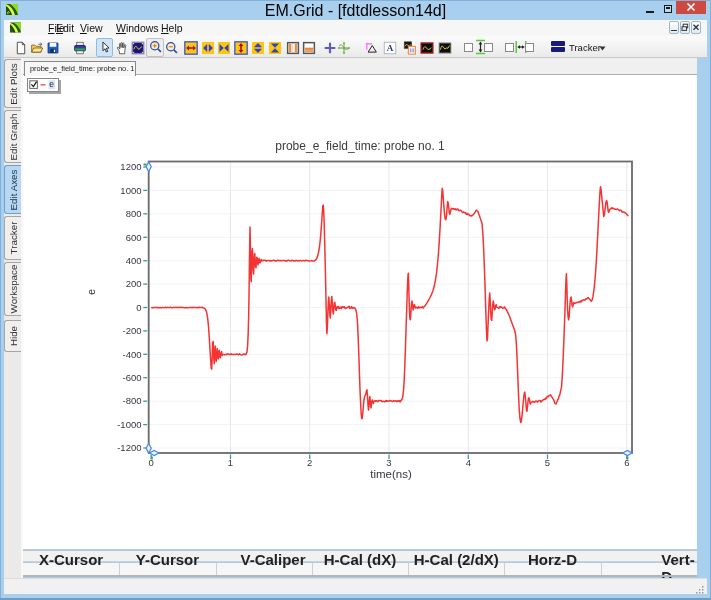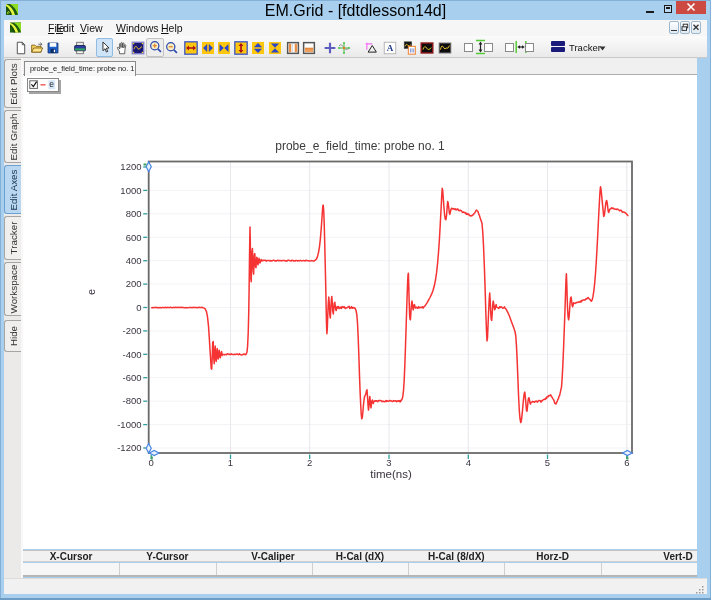--- a/index.html
+++ b/index.html
@@ -3,21 +3,21 @@
 *{margin:0;padding:0;box-sizing:border-box}
 html,body{width:711px;height:600px;overflow:hidden}
 body{font-family:"Liberation Sans",sans-serif;position:relative;background:#a8cfee}
 .abs{position:absolute}
 .ic{position:absolute;top:40.5px;width:14px;height:14px}
 .cb{position:absolute;top:42.5px;width:9px;height:9px;background:#fff;border:1px solid #8a8a8a}
 .menu-it{position:absolute;top:22px;font-size:10.5px;color:#111}
 .menu-it u{text-decoration:underline}
 .vtab{position:absolute;left:4px;width:17px;background:#f0efee;border:1px solid #a5a5a5;border-right:none;border-radius:3px 0 0 3px}
 .vtab span{position:absolute;left:50%;top:50%;transform:translate(-50%,-50%) rotate(-90deg);white-space:nowrap;font-size:9.8px;color:#333}
-.hdr{position:absolute;top:551px;font-size:10px;font-weight:bold;color:#222;transform:translateX(-50%)}
+.hdr{position:absolute;top:551px;font-size:15px;font-weight:bold;color:#222;transform:translateX(-50%)}
 </style></head><body>
 
 <div class="abs" style="left:0;top:0;width:711px;height:600px;border:1px solid #84b0d7;pointer-events:none;z-index:50"></div>
 <div class="abs" style="left:0;top:598px;width:711px;height:2px;background:#6d9cc4;z-index:50"></div>
 <svg class="abs" style="left:6px;top:4px" width="12" height="11" viewBox="0 0 12 11">
 <rect width="12" height="11" fill="#1e5c10"></rect>
 <path d="M12 0 L4 0 Q10 4 12 11 Z" fill="#8edc20"></path>
 <path d="M0 0 Q7 3 9 11 L5 11 Q4 4 0 2 Z" fill="#e8f840"></path>
 <path d="M0 3 Q5 6 6 11 L4 11 Q3 6 0 5 Z" fill="#1a4a0c"></path>
 <path d="M1 9 L3 7 M1 10 L4 8" stroke="#c8e030" stroke-width="0.7"></path>
@@ -216,21 +216,21 @@
   </div>
 <div class="vtab" style="top:320px;height:32px;">
     <span style="">Hide</span>
   </div>
 <div class="abs" style="left:23px;top:549.5px;width:674px;height:12.5px;background:#f1f1f1;border-top:1px solid #c4c4c4;border-bottom:1px solid #d0d0d0"></div>
 <div class="abs" style="left:23px;top:563px;width:674px;height:11.5px;background:#f6f6f6"></div>
 <div class="hdr" style="left:71.1px">X-Cursor</div>
 <div class="hdr" style="left:167.4px">Y-Cursor</div>
 <div class="hdr" style="left:273px">V-Caliper</div>
 <div class="hdr" style="left:360.0px">H-Cal (dX)</div>
-<div class="hdr" style="left:456.3px">H-Cal (8/dX)</div>
+<div class="hdr" style="left:456.3px">H-Cal (2/dX)</div>
 <div class="hdr" style="left:552.6px">Horz-D</div>
 <div class="hdr" style="left:678px">Vert-D</div>
 <div class="abs" style="left:119.3px;top:563px;width:1px;height:11.5px;background:#cfcfcf"></div>
 <div class="abs" style="left:215.6px;top:563px;width:1px;height:11.5px;background:#cfcfcf"></div>
 <div class="abs" style="left:311.9px;top:563px;width:1px;height:11.5px;background:#cfcfcf"></div>
 <div class="abs" style="left:408.1px;top:563px;width:1px;height:11.5px;background:#cfcfcf"></div>
 <div class="abs" style="left:504.4px;top:563px;width:1px;height:11.5px;background:#cfcfcf"></div>
 <div class="abs" style="left:600.7px;top:563px;width:1px;height:11.5px;background:#cfcfcf"></div>
 <div class="abs" style="left:23px;top:574.5px;width:674px;height:2px;background:#b5b5b5"></div>
 <div class="abs" style="left:4px;top:578px;width:703px;height:16px;background:#f1f1f1;border-top:1px solid #dcdcdc"></div>

